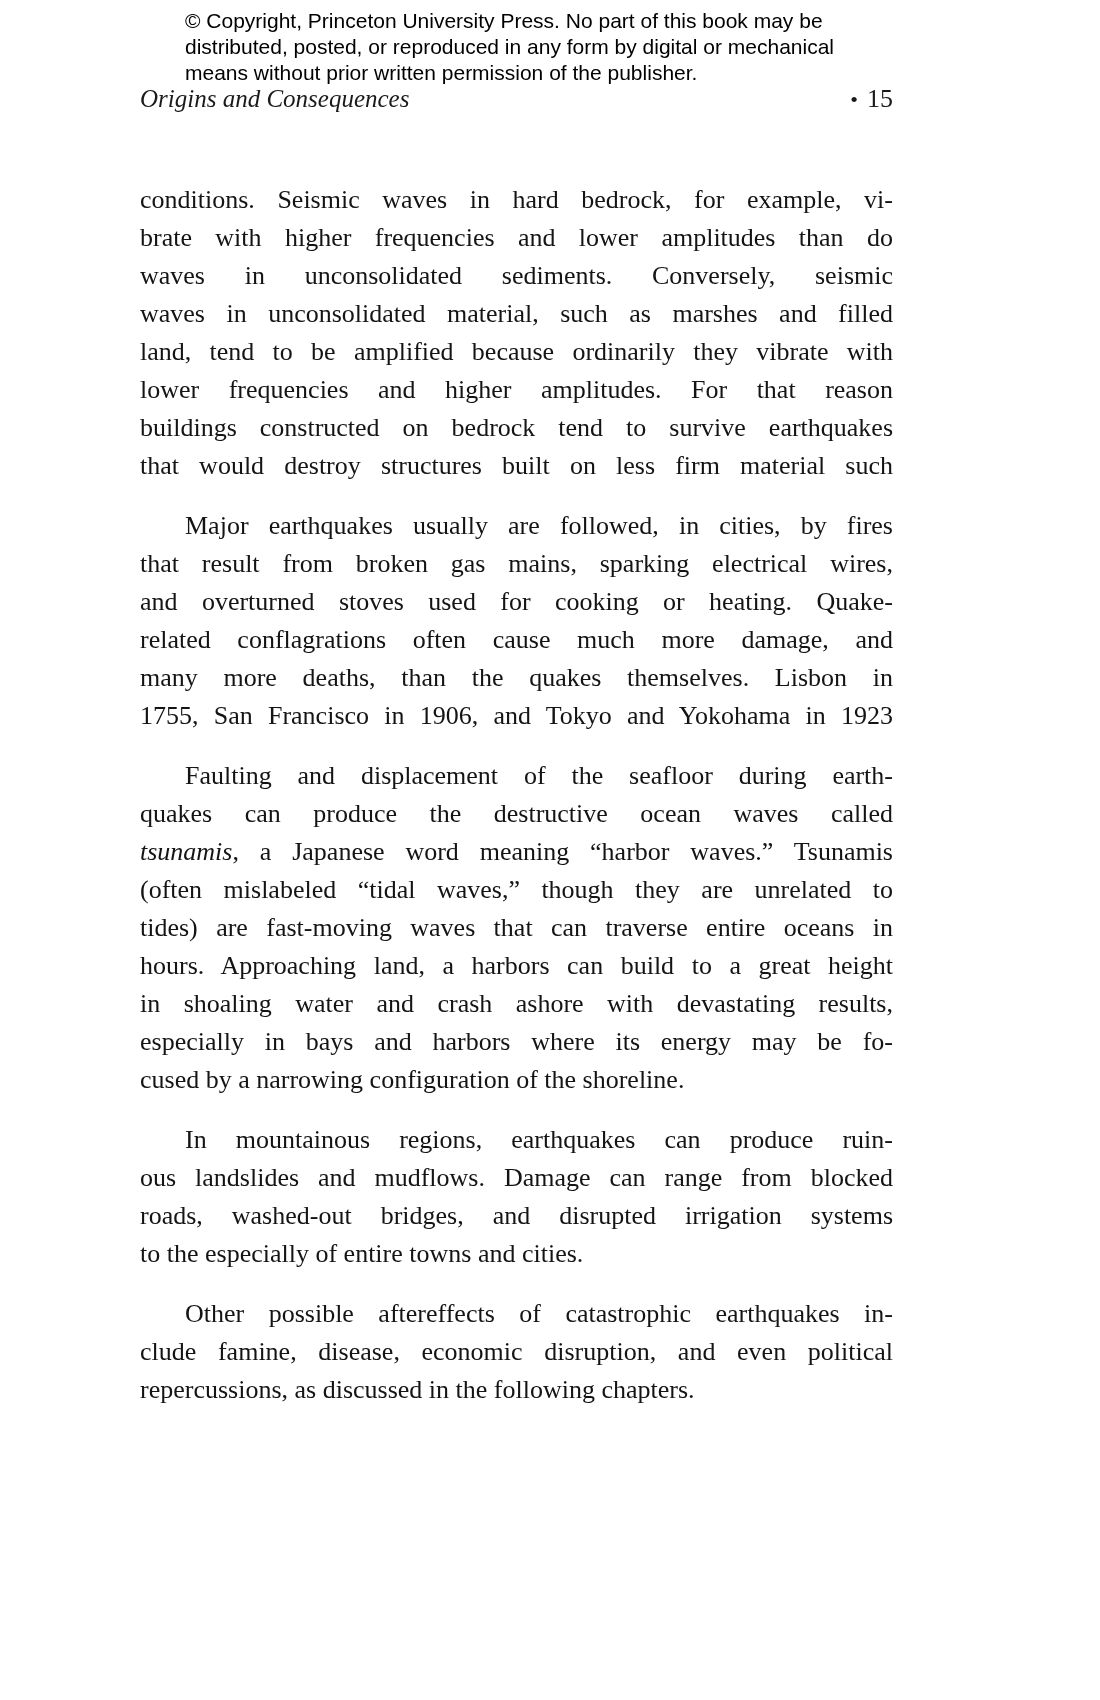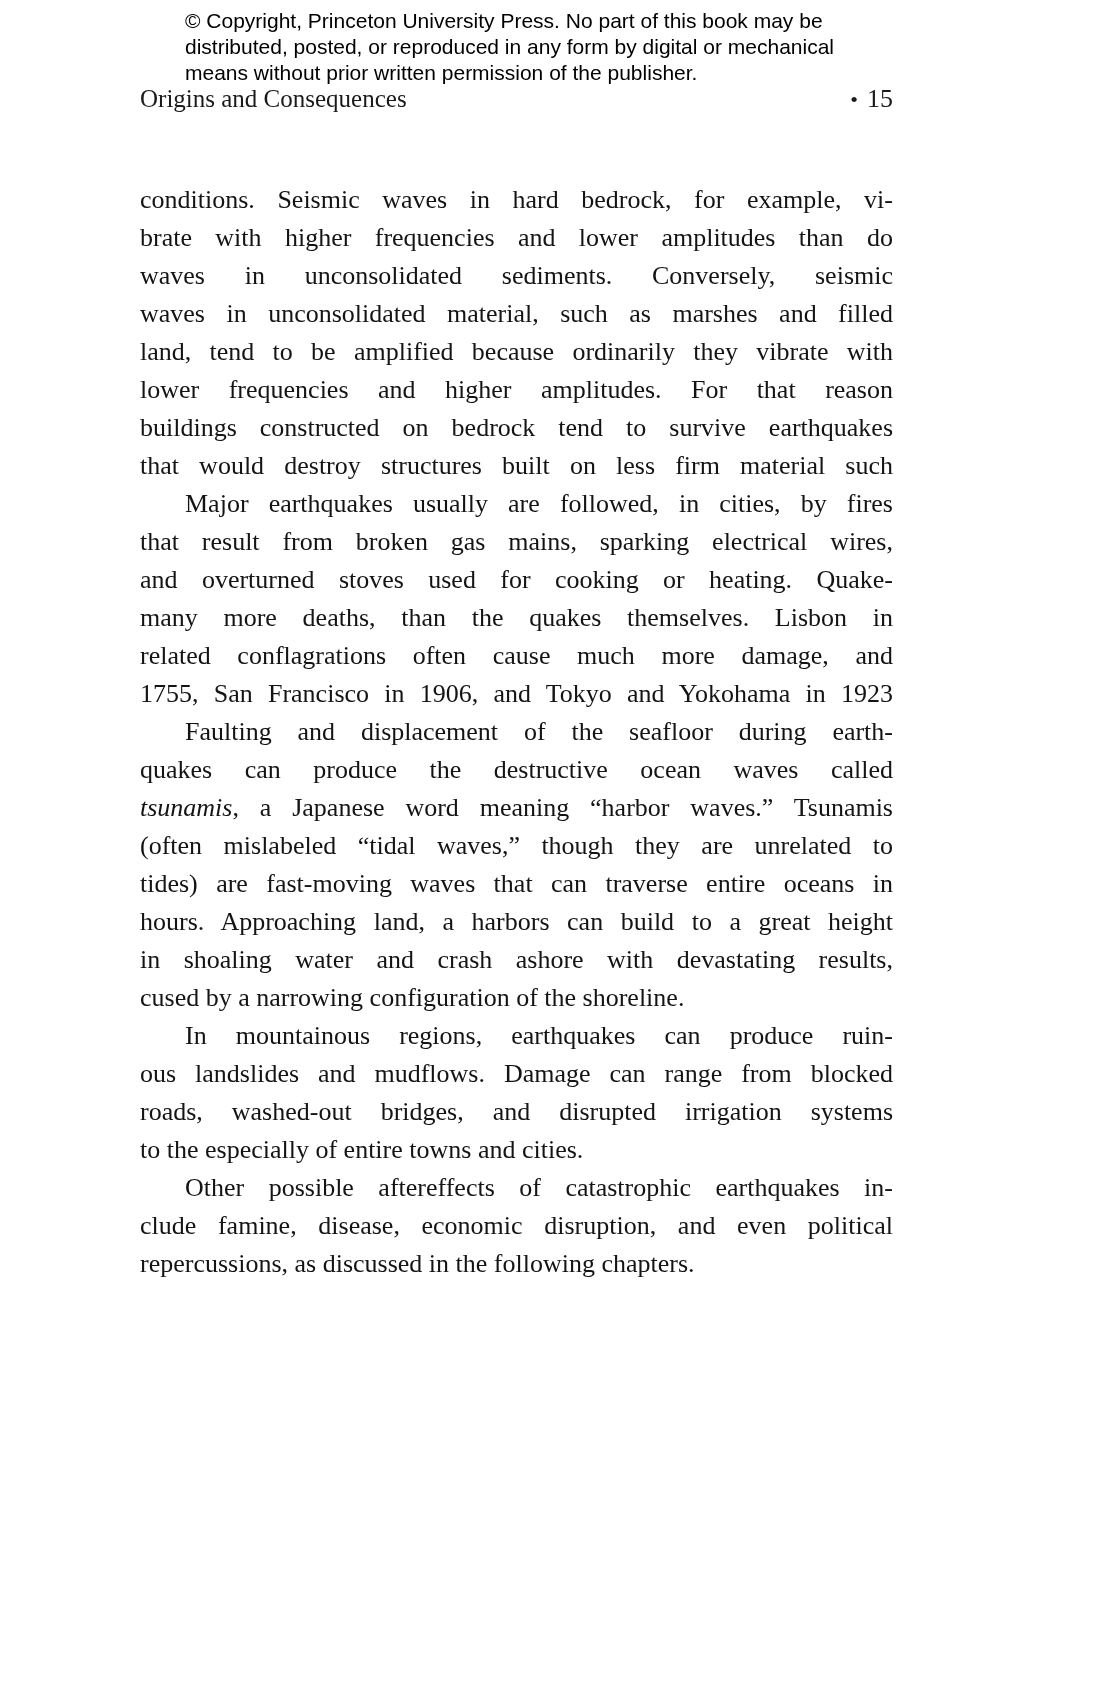--- a/index.html
+++ b/index.html
@@ -29,20 +29,21 @@
     position: absolute;
     left: 140px;
     top: 84px;
     width: 753px;
     display: flex;
     justify-content: space-between;
     align-items: baseline;
     font-family: "Liberation Serif", serif;
   }
   .rh-title {
+    font-style: italic;
     font-size: 25px;
     color: #1a1a1a;
   }
   .rh-page {
     font-size: 26px;
     color: #1a1a1a;
   }
   .rh-bullet {
     font-size: 22px;
     margin-right: 9px;
@@ -60,20 +61,21 @@
   .line {
     text-align: justify;
     text-align-last: justify;
   }
   .line.last {
     text-align: left;
     text-align-last: auto;
   }
   .line.indent {
     text-indent: 45px;
+    margin-top: 22px;
   }
   .it {
     font-style: italic;
   }
   .separator {
     position: absolute;
     left: 140px;
     top: 1482px;
     width: 753px;
     text-align: center;
@@ -115,30 +117,31 @@
       <div class="line"><span>brate with higher frequencies and lower amplitudes than do</span></div>
       <div class="line"><span>waves in unconsolidated sediments. Conversely, seismic</span></div>
       <div class="line"><span>waves in unconsolidated material, such as marshes and filled</span></div>
       <div class="line"><span>land, tend to be amplified because ordinarily they vibrate with</span></div>
       <div class="line"><span>lower frequencies and higher amplitudes. For that reason</span></div>
       <div class="line"><span>buildings constructed on bedrock tend to survive earthquakes</span></div>
       <div class="line"><span>that would destroy structures built on less firm material such</span></div>
       <div class="line indent"><span>Major earthquakes usually are followed, in cities, by fires</span></div>
       <div class="line"><span>that result from broken gas mains, sparking electrical wires,</span></div>
       <div class="line"><span>and overturned stoves used for cooking or heating. Quake-</span></div>
+      <div class="line"><span>related conflagrations often cause much more damage, and</span></div>
       <div class="line"><span>many more deaths, than the quakes themselves. Lisbon in</span></div>
-      <div class="line"><span>related conflagrations often cause much more damage, and</span></div>
       <div class="line"><span>1755, San Francisco in 1906, and Tokyo and Yokohama in 1923</span></div>
       <div class="line indent"><span>Faulting and displacement of the seafloor during earth-</span></div>
       <div class="line"><span>quakes can produce the destructive ocean waves called</span></div>
       <div class="line"><span class="it">tsunamis</span><span>, a Japanese word meaning “harbor waves.” Tsunamis</span></div>
       <div class="line"><span>(often mislabeled “tidal waves,” though they are unrelated to</span></div>
       <div class="line"><span>tides) are fast-moving waves that can traverse entire oceans in</span></div>
       <div class="line"><span>hours. Approaching land, a harbors can build to a great height</span></div>
       <div class="line"><span>in shoaling water and crash ashore with devastating results,</span></div>
+      <div class="line"><span>especially in bays and harbors where its energy may be fo-</span></div>
       <div class="line last"><span>cused by a narrowing configuration of the shoreline.</span></div>
       <div class="line indent"><span>In mountainous regions, earthquakes can produce ruin-</span></div>
       <div class="line"><span>ous landslides and mudflows. Damage can range from blocked</span></div>
       <div class="line"><span>roads, washed-out bridges, and disrupted irrigation systems</span></div>
       <div class="line last"><span>to the especially of entire towns and cities.</span></div>
       <div class="line indent"><span>Other possible aftereffects of catastrophic earthquakes in-</span></div>
       <div class="line"><span>clude famine, disease, economic disruption, and even political</span></div>
       <div class="line last"><span>repercussions, as discussed in the following chapters.</span></div>
     </div>
 

